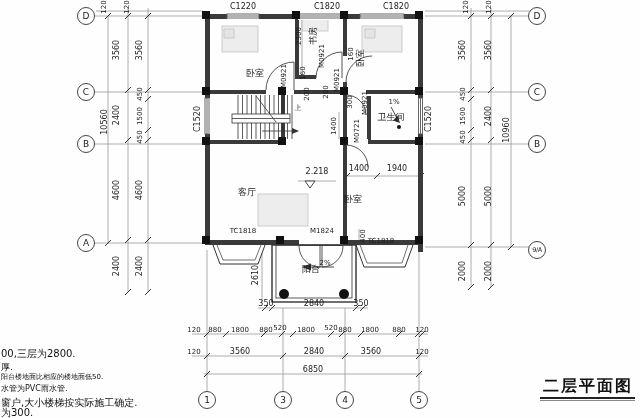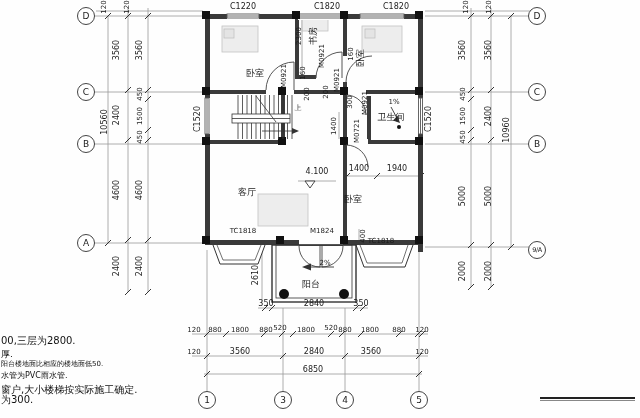--- a/index.html
+++ b/index.html
@@ -6,21 +6,21 @@
   .sheet{position:relative;width:640px;height:418px;background:#fefefe;overflow:hidden;
          font-family:"DejaVu Sans","Liberation Sans",sans-serif;color:#1a1a1a;}
   .sheet svg{position:absolute;left:0;top:0;}
   .lbl{position:absolute;transform:translate(-50%,-50%);font-size:8px;line-height:1;white-space:nowrap;color:#1b1b1b;}
   .lbl.v{transform:translate(-50%,-50%) rotate(-90deg);}
   .lbl.s7{font-size:7px;}
   .lbl.s9{font-size:9px;}
   .bubble{position:absolute;width:16px;height:16px;border:1px solid #444;border-radius:50%;background:#fff;
           font-size:9px;line-height:16px;text-align:center;transform:translate(-50%,-50%);}
   .bubble.small{font-size:6.5px;letter-spacing:-0.5px;}
-  .note{position:absolute;left:1px;white-space:nowrap;color:#111;line-height:1;}
+  .note{position:absolute;left:1px;white-space:nowrap;color:#111;line-height:1;margin-top:13px;}
   .wm{position:absolute;left:183px;top:160px;font-family:"DejaVu Serif","Liberation Serif",serif;
       font-weight:bold;font-size:86px;line-height:1;letter-spacing:10px;color:#d2261c;opacity:.8;white-space:nowrap;}
   .title{position:absolute;left:543px;top:376px;font-size:16px;font-weight:bold;letter-spacing:2px;color:#111;}
   .title-u1{position:absolute;left:540px;top:397px;width:95px;height:2px;background:#222;}
   .title-u2{position:absolute;left:540px;top:400px;width:95px;height:1px;background:#888;}
 </style>
 </head>
 <body>
 
 <div class="sheet">
@@ -257,42 +257,43 @@
     <span class="lbl v s7" style="left:299px;top:36px">2300</span>
     <span class="lbl v s7" style="left:303px;top:73px">160</span>
     <span class="lbl v s7" style="left:351px;top:54px">160</span>
     <span class="lbl v s7" style="left:307px;top:94px">200</span>
     <span class="lbl v s7" style="left:326px;top:92px">200</span>
     <span class="lbl v s7" style="left:350px;top:102px">300</span>
     <span class="lbl v s7" style="left:334px;top:126px">1400</span>
     <span class="lbl" style="left:359px;top:169px">1400</span>
     <span class="lbl" style="left:397px;top:169px">1940</span>
     <span class="lbl v s7" style="left:363px;top:236px">400</span>
-    <span class="lbl" style="left:317px;top:172px">4.100</span>
+    <span class="lbl" style="left:317px;top:172px">2.218</span>
     <span class="lbl s7" style="left:394px;top:102px">1%</span>
     <span class="lbl s7" style="left:325px;top:263px">2%</span>
   </div>
 
   <div>
     <span class="lbl s9" style="left:255px;top:73px">卧室</span>
     <span class="lbl v s9" style="left:313px;top:36px">书房</span>
     <span class="lbl v s9" style="left:360px;top:58px">卧室</span>
     <span class="lbl s9" style="left:391px;top:117px">卫生间</span>
     <span class="lbl s9" style="left:247px;top:192px">客厅</span>
     <span class="lbl s9" style="left:353px;top:199px">卧室</span>
-    <span class="lbl s9" style="left:311px;top:284px">阳台</span>
+    <span class="lbl s9" style="left:311px;top:269px">阳台</span>
     <span class="lbl s7" style="left:298px;top:108px">上</span>
   </div>
 
 
   <div>
     <div class="note" style="top:336px;font-size:10px">00,三层为2800.</div>
     <div class="note" style="top:350px;font-size:9px">厚.</div>
     <div class="note" style="top:361px;font-size:7px">阳台楼地面比相应的楼地面低50.</div>
     <div class="note" style="top:372px;font-size:8px">水管为PVC雨水管.</div>
     <div class="note" style="top:385px;font-size:10px">窗户,大小楼梯按实际施工确定.</div>
     <div class="note" style="top:395px;font-size:10px">为300.</div>
   </div>
 
+  <div class="title">二层平面图</div>
   <div class="title-u1"></div>
   <div class="title-u2"></div>
 
 </div>
 
 </body></html>

